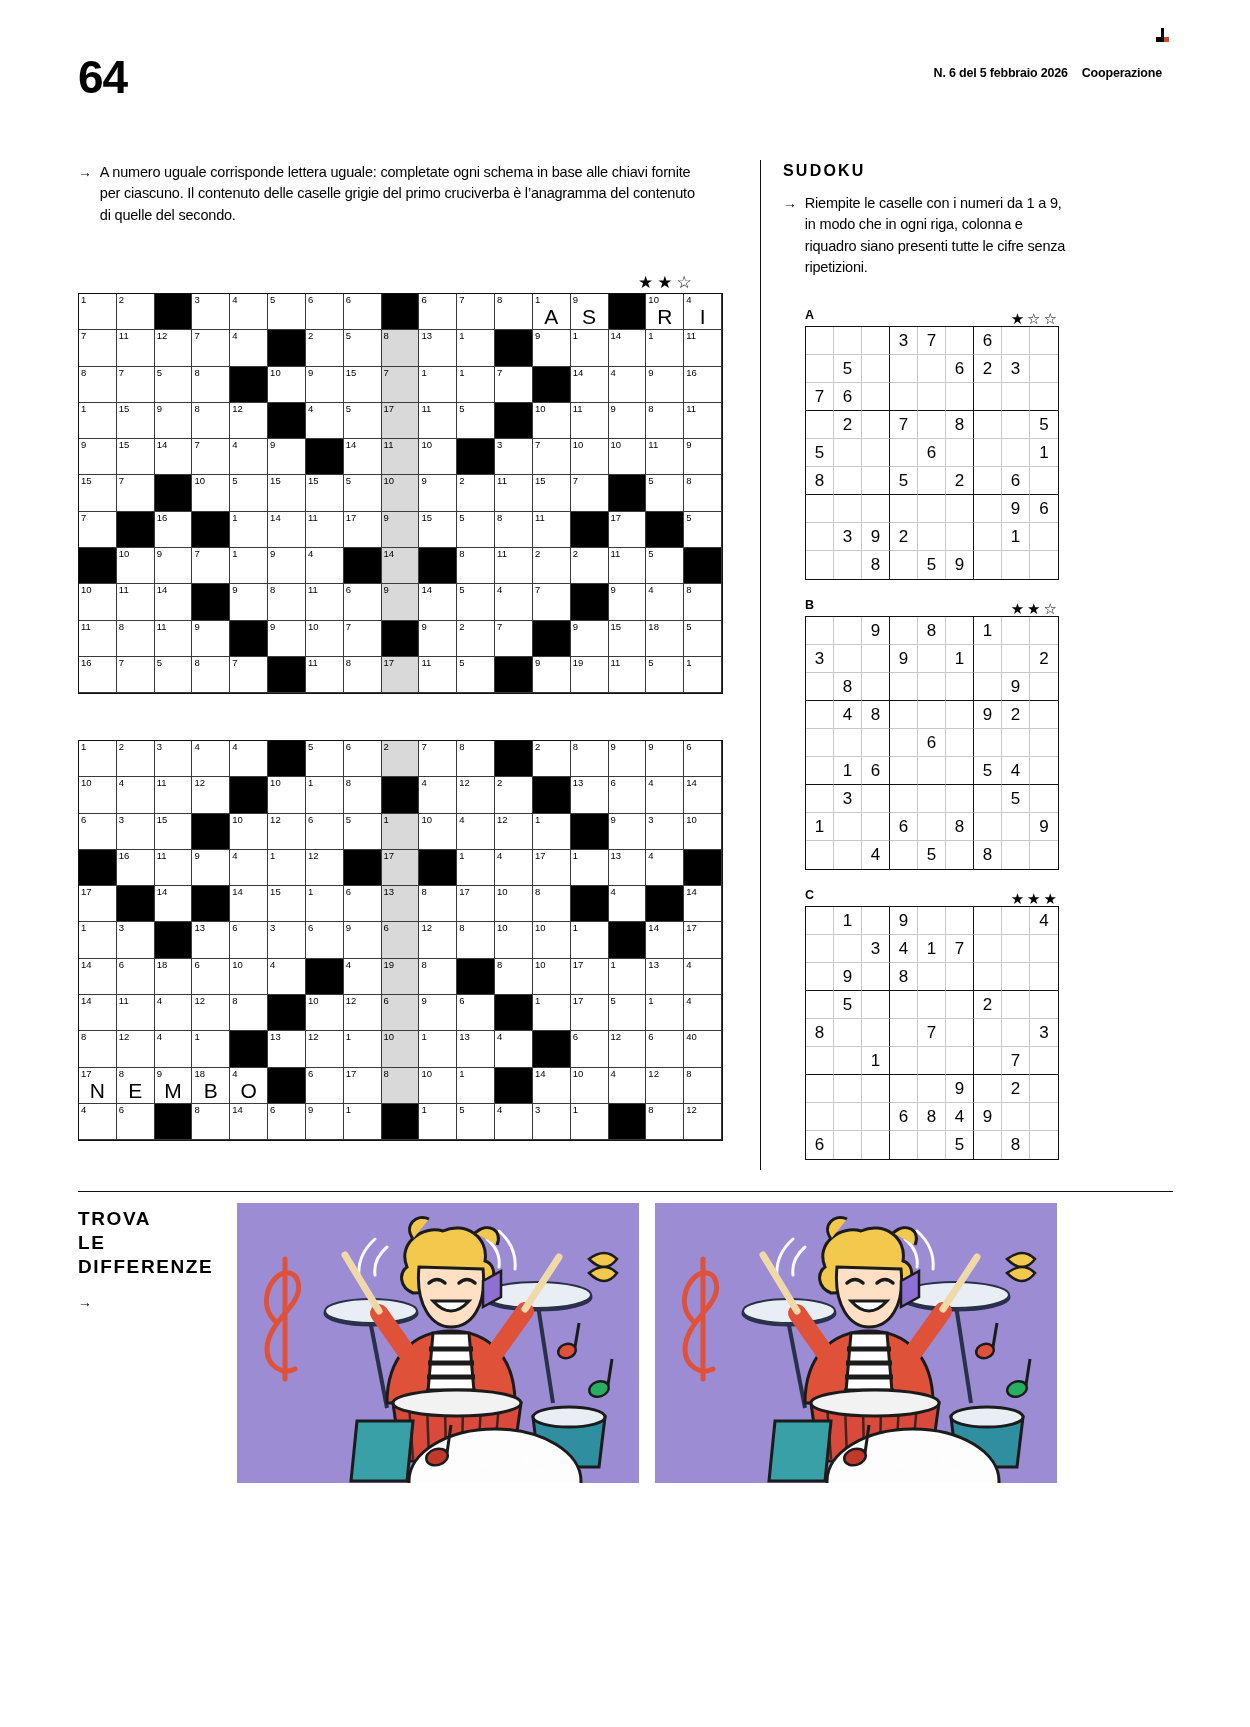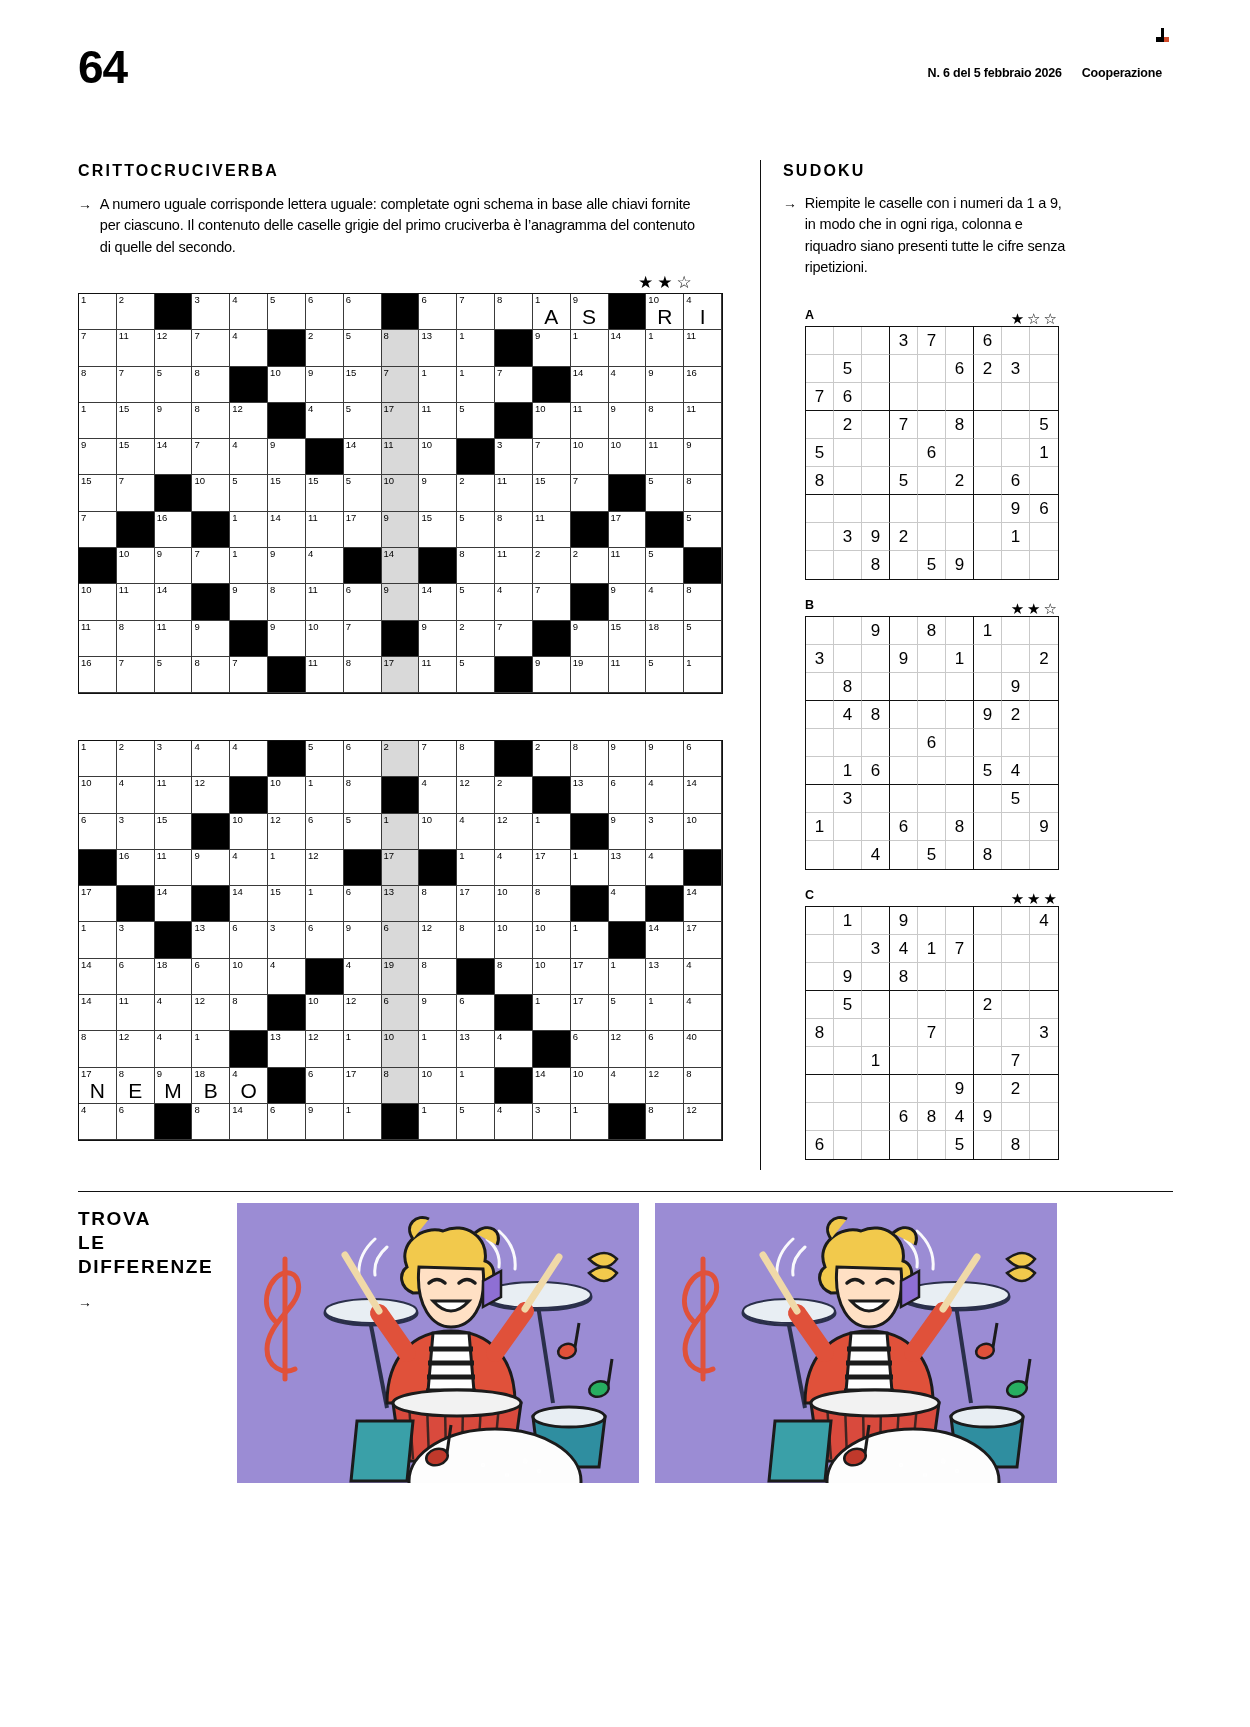--- a/index.html
+++ b/index.html
@@ -8,30 +8,30 @@
     width:1250px; height:1727px;
     background:#ffffff;
     font-family:"Liberation Sans", sans-serif;
     color:#000;
     position:relative;
     overflow:hidden;
   }
 
   
   #page-number {
-    position:absolute; left:78px; top:40px;
+    position:absolute; left:78px; top:50px;
     font-size:46px; font-weight:bold; letter-spacing:-1px;
     font-family:"Liberation Sans", sans-serif;
   }
   #header-right {
     position:absolute; right:88px; top:66px;
     font-size:12.5px; white-space:nowrap;
   }
   #header-right .issue { font-weight:700; letter-spacing:-0.2px; }
-  #header-right .brand { font-weight:bold; margin-left:20px; letter-spacing:-0.2px; }
+  #header-right .brand { font-weight:bold; margin-left:14px; letter-spacing:-0.2px; }
   #corner-mark {
     position:absolute; right:80px; top:28px;
     width:14px; height:14px;
   }
   #corner-mark .a { position:absolute; left:5px; top:0; width:3px; height:9px; background:#000; }
   #corner-mark .b { position:absolute; left:0px; top:9px; width:8px; height:5px; background:#000; }
   #corner-mark .c { position:absolute; left:8px; top:9px; width:5px; height:5px; background:#d14b2a; }
 
   
   .sec-title {
@@ -149,21 +149,20 @@
   <span class="issue">N. 6 del 5 febbraio 2026</span><span class="brand">Cooperazione</span>
 </div>
 
 <div id="corner-mark">
   <span class="a"></span>
     <span class="b"></span>
     <span class="c"></span>
 </div>
 
 <div id="left-col">
-  <div class="sec-title" id="crit-title">CRITTOCRUCIVERBA</div>
   <div class="intro" id="crit-intro">
     <span class="arrow">→</span>
     <span>A numero uguale corrisponde lettera uguale: completate ogni schema in base alle chiavi fornite per ciascuno. Il contenuto delle caselle grigie del primo cruciverba è l’anagramma del contenuto di quelle del secondo.</span>
   </div>
   <div class="stars" id="crit-stars">
       <span>★</span>
       <span>★</span>
       <span>☆</span>
     </div>
 </div>

